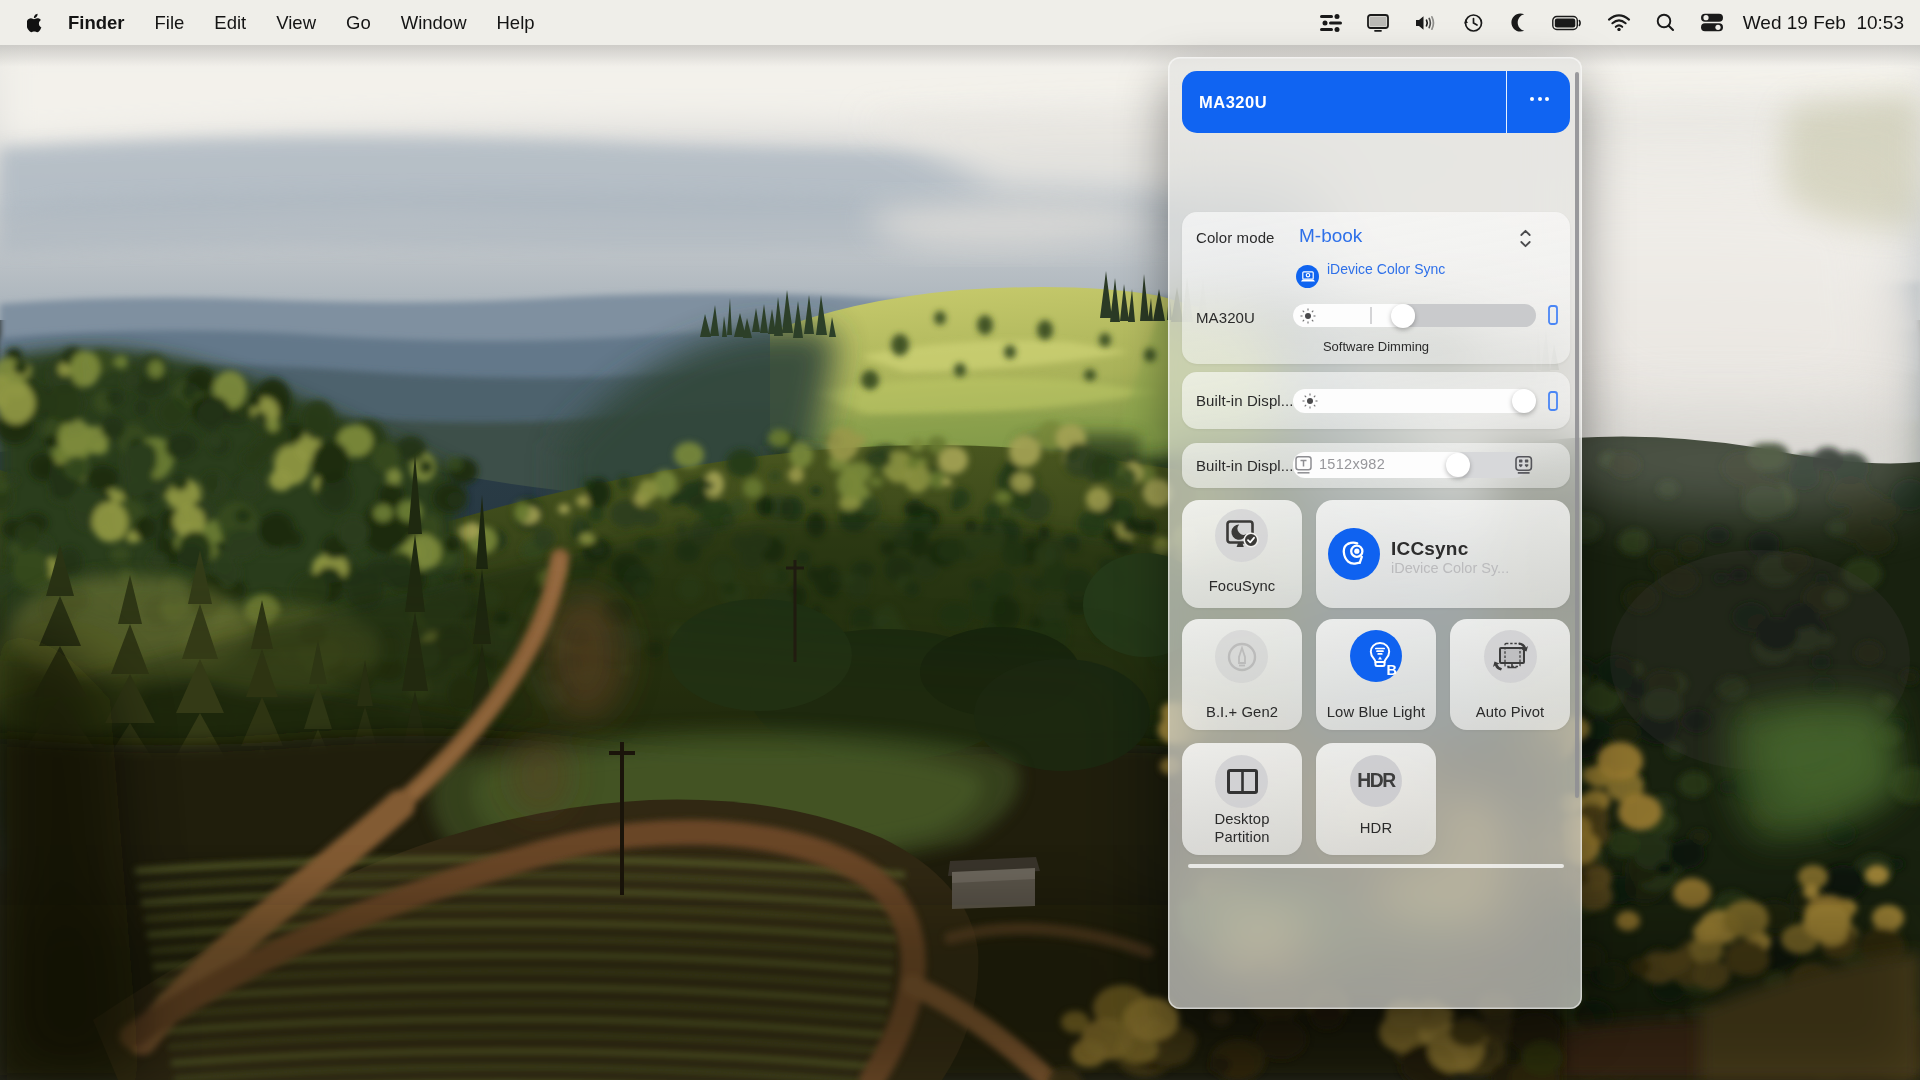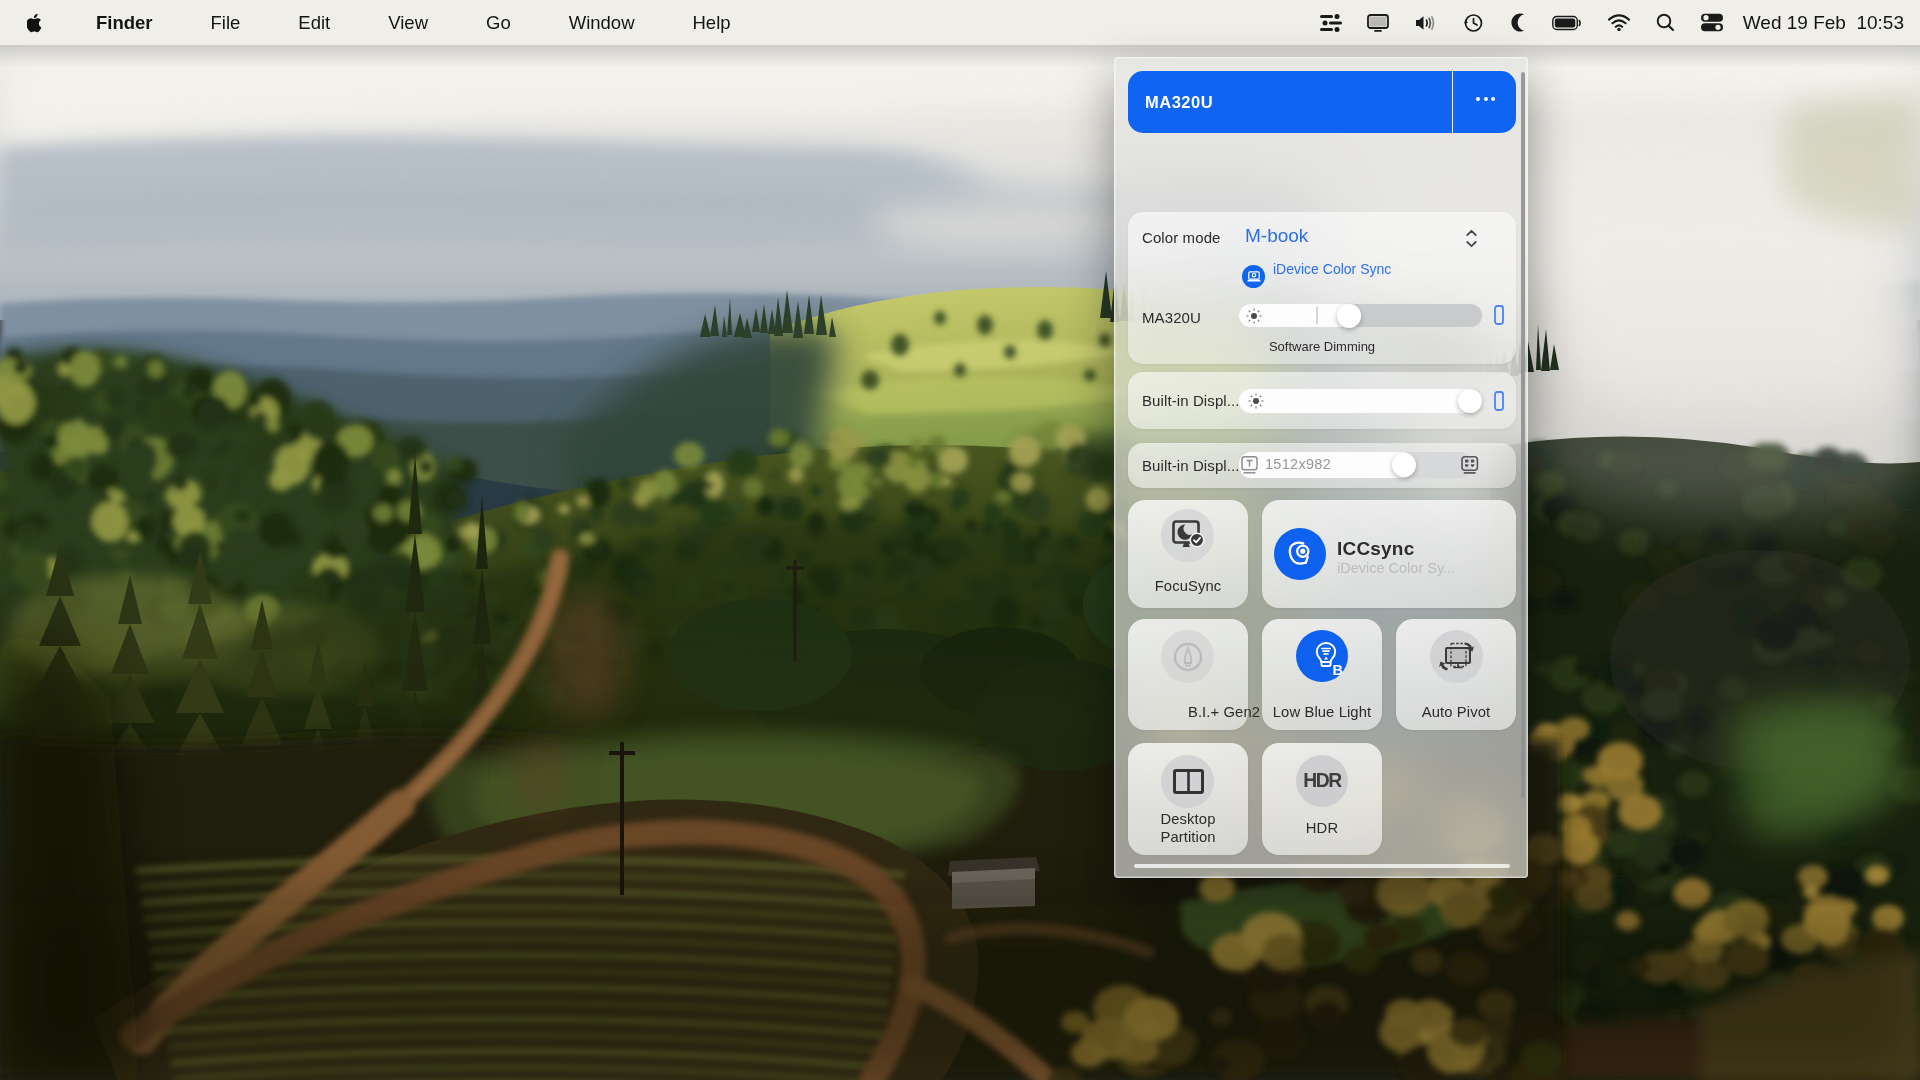--- a/index.html
+++ b/index.html
@@ -5,30 +5,29 @@
   * { margin:0; padding:0; box-sizing:border-box; }
   html,body { width:1920px; height:1080px; overflow:hidden; }
   body { font-family:"Liberation Sans", sans-serif; position:relative; background:#20221c; }
   #wall { position:absolute; left:0; top:0; width:1920px; height:1080px; }
   
   #menubar {
     position:absolute; left:0; top:0; width:1920px; height:45px;
     background:#efeee9;
     display:flex; align-items:center; color:#141414; font-size:18.5px;
     z-index:5;
-    gap:28px;
   }
   .mitem { padding:0 15px; }
   .mright { position:absolute; right:0; top:0; height:45px; display:flex; align-items:center; }
   .sic { margin:0 12.5px; display:flex; align-items:center; }
   .mtime { font-size:19px; margin-left:6px; margin-right:16px; }
   
   #panel {
-    position:absolute; left:1114px; top:57px; width:414px; height:821px;
-    border-radius:4px;
+    position:absolute; left:1168px; top:57px; width:414px; height:952px;
+    border-radius:12px;
     background:rgba(228,227,224,0.66);
     backdrop-filter: blur(26px) saturate(1.05);
     -webkit-backdrop-filter: blur(26px) saturate(1.05);
     box-shadow:0 20px 50px rgba(0,0,0,0.4), inset 0 0 0 1.5px rgba(255,255,255,0.5);
     z-index:10;
   }
   #panel .abs { position:absolute; }
   .hdr {
     left:14px; top:14px; width:388px; height:62px; border-radius:15px; background:#1064f2;
   }
@@ -1554,21 +1553,21 @@
           <path d="M8.2 3.8 Q12.8 1.6 17.2 3.4"></path>
           <circle cx="16.8" cy="11.2" r="5.6"></circle>
           <path d="M21.8 16.8 L19.8 22.6"></path>
         </g>
         <circle cx="16.8" cy="11.2" r="2.6" fill="#fff"></circle>
       </svg>
     <div class="abs" style="left:75px; top:38px; font-size:19px; font-weight:bold; color:#2d2d2d; letter-spacing:0.2px;">ICCsync</div>
     <div class="abs" style="left:75px; top:60px; font-size:14.5px; color:#bbbbbd;">iDevice Color Sy...</div>
   </div>
 
-  <div class="tile" style="left:14px; top:562px; width:120px; height:111px;padding-left:36px;">
+  <div class="tile" style="left:14px; top:562px; width:120px; height:111px;">
     <div class="circ" style="left:33px; top:11px; width:53px; height:53px; background:rgba(203,203,206,0.5);"></div>
     <svg class="abs" style="left:44px; top:22px; opacity:0.22;" width="32" height="32" viewBox="0 0 32 32">
         <circle cx="16" cy="16" r="13" fill="none" stroke="#5a5a5a" stroke-width="2.4"></circle>
         <path d="M16 7 L19 16 L19 22 L13 22 L13 16 Z" fill="none" stroke="#5a5a5a" stroke-width="1.8"></path>
         <path d="M13 24.5 L19 24.5" stroke="#5a5a5a" stroke-width="1.8"></path>
       </svg>
     <div class="tlabel" style="top:85px;">B.I.+ Gen2</div>
   </div>
   <div class="tile" style="left:148px; top:562px; width:120px; height:111px;">
     <div class="circ" style="left:34px; top:11px; width:52px; height:52px; background:#0f62f0;"></div>

